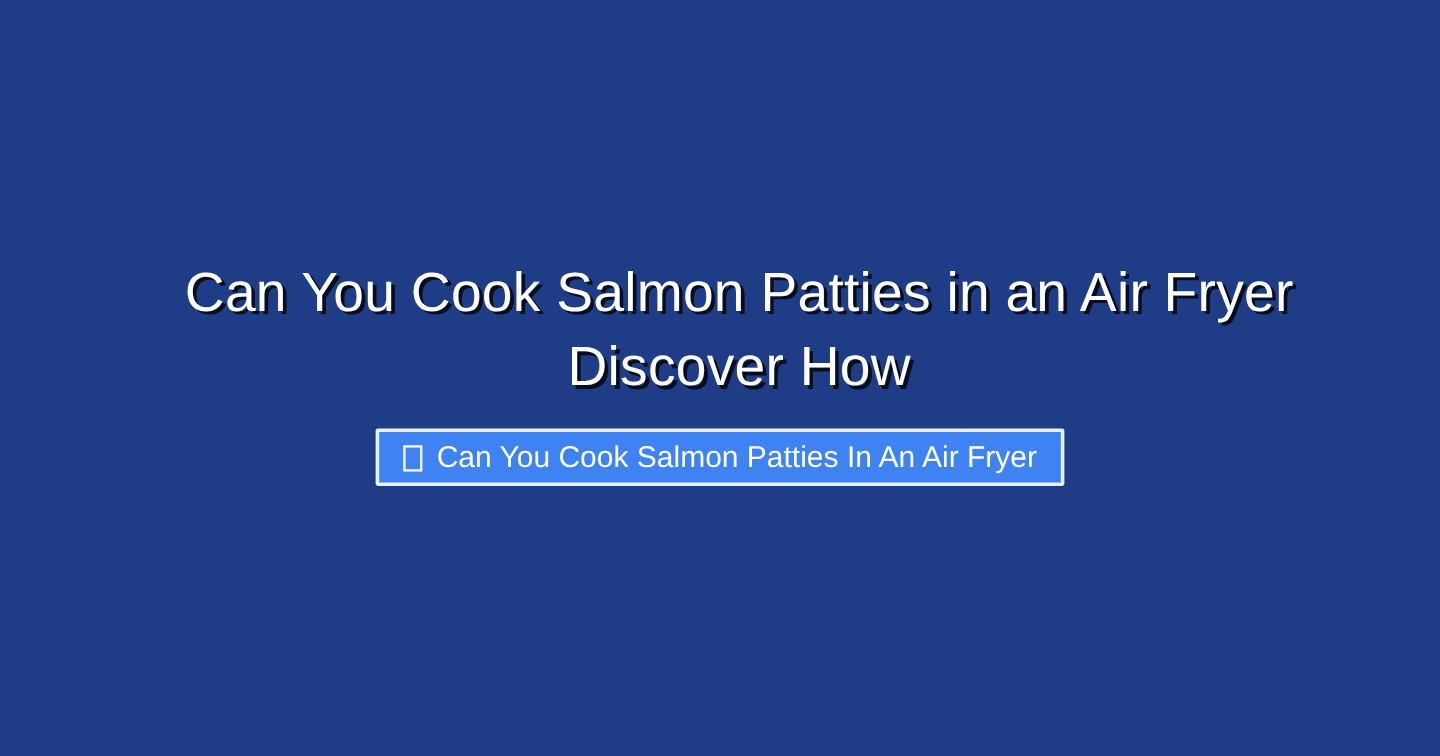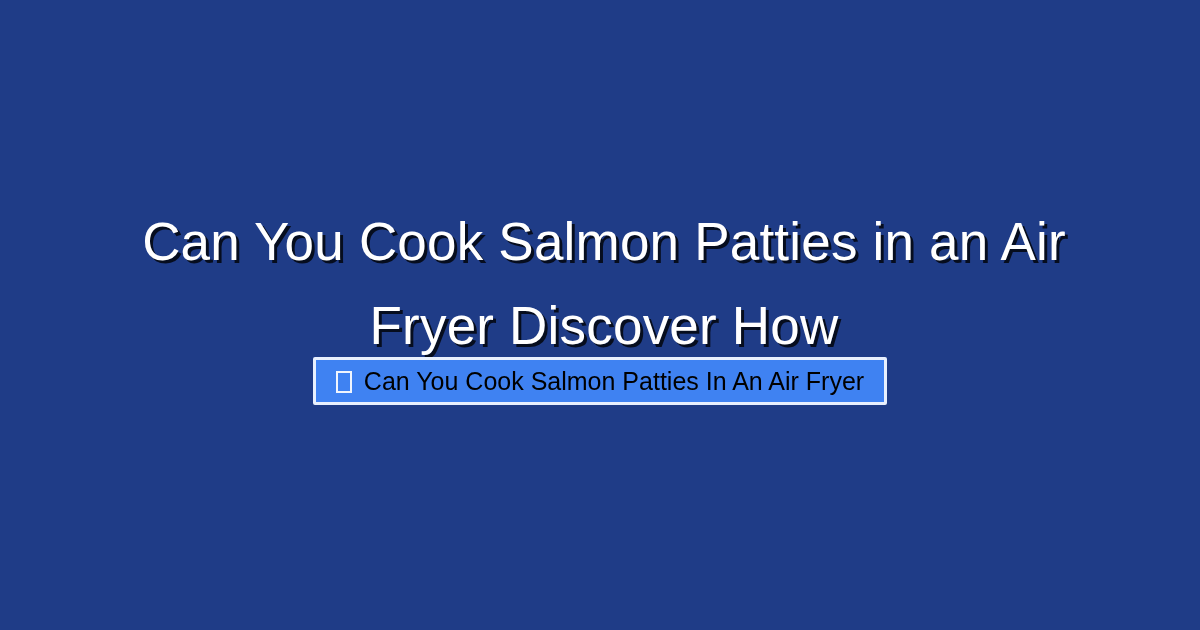--- a/index.html
+++ b/index.html
@@ -22,31 +22,31 @@
     background: #1f3c87;
     box-sizing: border-box;
     display: flex;
     flex-direction: column;
     align-items: center;
     justify-content: flex-start;
   }
 
   .headline {
     width: 1000px;
-    margin: 4px;
+    margin: 16px;
     padding: 0;
     position: absolute;
     top: 196px;
     left: 100px;
     text-align: center;
     color: #ffffff;
     font-family: "Liberation Sans", sans-serif;
-    font-size: 53px;
+    font-size: 46px;
     font-weight: 400;
-    line-height: 84px;
+    line-height: 62px;
     letter-spacing: 0.2px;
     text-shadow: 3px 3px 0 rgba(0, 0, 0, 0.78);
     -webkit-font-smoothing: antialiased;
   }
 
   .cta-wrap {
     position: absolute;
     top: 357px;
     left: 0;
     width: 1200px;
@@ -58,21 +58,21 @@
     display: inline-flex;
     align-items: center;
     justify-content: center;
     gap: 12px;
     box-sizing: border-box;
     height: 48px;
     padding: 0 20px;
     background: #3f82f2;
     border: 3px solid #e8f0fe;
     border-radius: 2px;
-    color: #000000;
+    color: #ffffff;
     font-family: "Liberation Sans", sans-serif;
     font-size: 25px;
     font-weight: 400;
     line-height: 1;
     white-space: nowrap;
     cursor: pointer;
     user-select: none;
   }
 
   .cta-icon {

